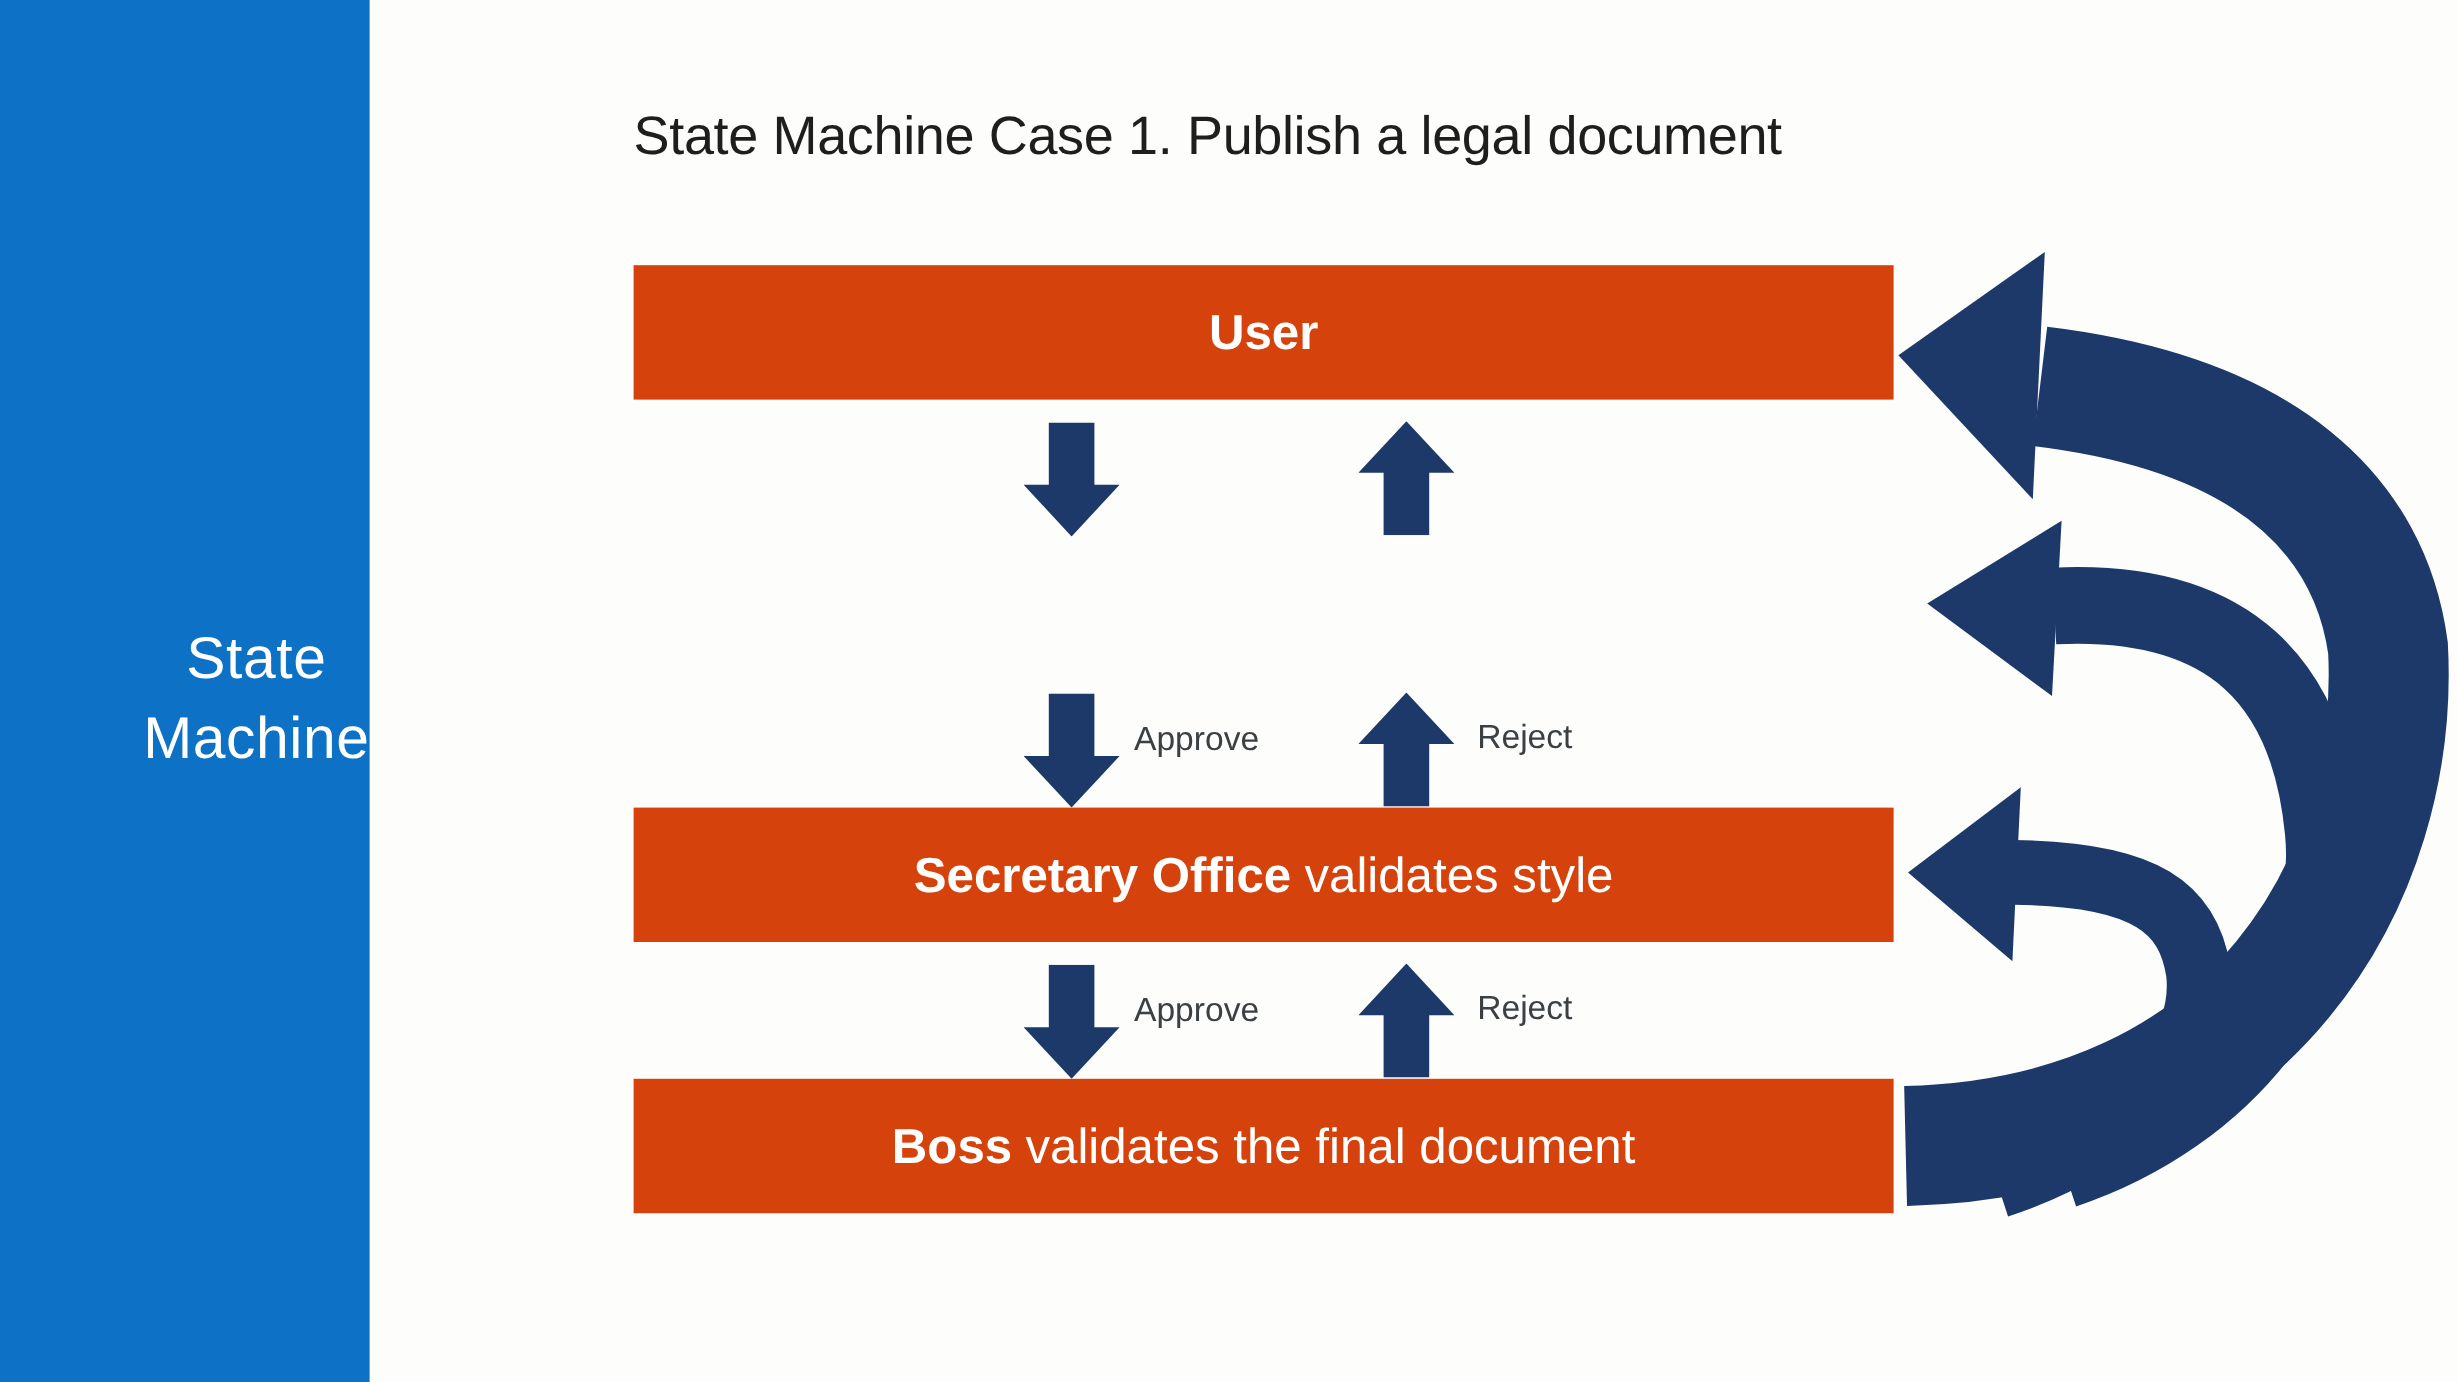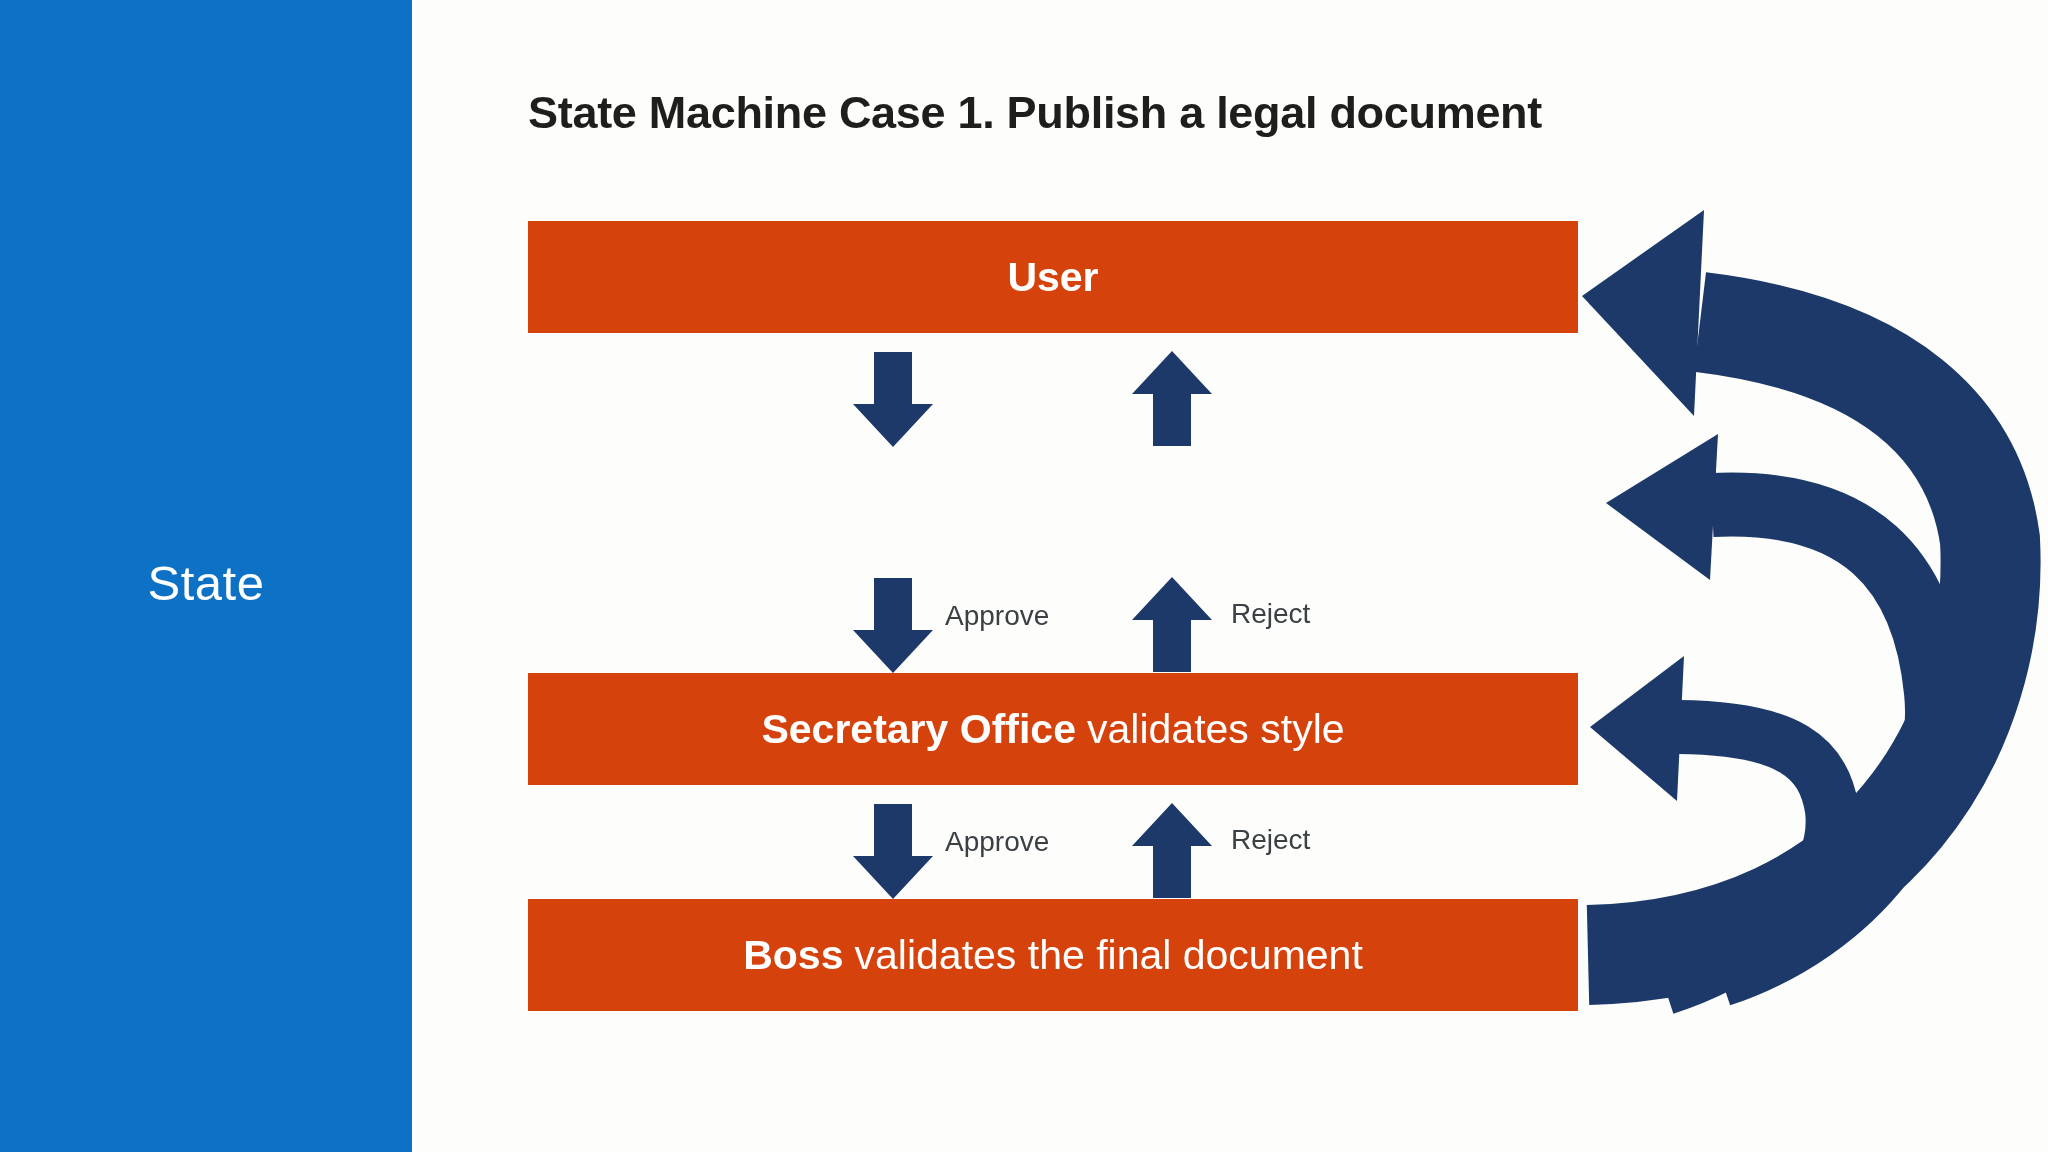--- a/index.html
+++ b/index.html
@@ -5,34 +5,34 @@
   html, body { margin: 0; padding: 0; }
   body {
     width: 2048px; height: 1152px;
     background: var(--background, #FDFDFB);
     font-family: "Liberation Sans", sans-serif;
     overflow: hidden;
   }
   .slide { position: relative; width: 2048px; height: 1152px; }
 
   .sidebar {
-    position: absolute; left: 0; top: 0; width: 412px; height: 1152px;
+    position: absolute; left: 0; top: 0; width: 308px; height: 1152px;
     background: var(--sidebar-blue, #0D72C6);
-    display: flex; align-items: center; justify-content: center;
+    display: flex; align-items: center; justify-content: flex-end;
   }
   .sidebar-title {
     color: #FFFFFF; font-size: 49px; line-height: 67px;
     text-align: center; font-weight: 400; letter-spacing: 0.5px;
     margin-top: 14px;
   }
 
   .title {
     position: absolute; left: 528px; top: 85px;
     font-size: 45px; line-height: 56px; letter-spacing: -0.3px;
-    color: var(--title-text, #1E1E1C); white-space: nowrap; font-weight: bold;
+    color: var(--title-text, #1E1E1C); white-space: nowrap;
   }
 
   .bar {
     position: absolute; left: 528px; width: 1050px; height: 112px;
     background: var(--bar-orange, #D6420B);
     display: flex; align-items: center; justify-content: center;
     color: var(--bar-text, #FFFFFF);
     font-size: 41px; white-space: nowrap;
   }
   .bar .actor { font-weight: 700; }
@@ -51,20 +51,21 @@
   .returns polygon { fill: var(--arrow-navy, #1C3969); }
 </style>
 </head>
 <body>
 
 <div class="slide">
 
   <aside class="sidebar">
     <div class="sidebar-title">
       <div>State</div>
+      <div>Machine</div>
     </div>
   </aside>
 
   <div class="title">State Machine Case 1. Publish a legal document</div>
 
   <div class="bar" style="top:221px">
     <span class="actor">User</span>
   </div>
   <div class="bar" style="top:899px">
     <span class="actor">Boss</span>

